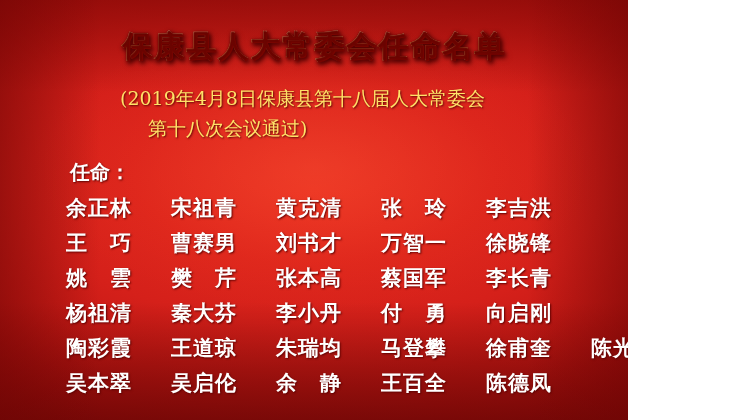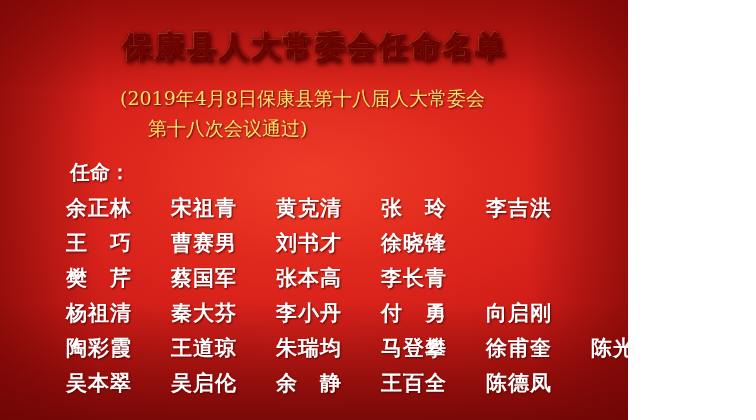--- a/index.html
+++ b/index.html
@@ -133,27 +133,29 @@
         <div class="name-cell">宋祖青</div>
         <div class="name-cell">黄克清</div>
         <div class="name-cell">张　玲</div>
         <div class="name-cell">李吉洪</div>
       </div>
 
       <div class="name-row">
         <div class="name-cell">王　巧</div>
         <div class="name-cell">曹赛男</div>
         <div class="name-cell">刘书才</div>
+        <div class="name-cell">万智一</div>
         <div class="name-cell">徐晓锋</div>
       </div>
 
       <div class="name-row">
+        <div class="name-cell">姚　雲</div>
         <div class="name-cell">樊　芹</div>
+        <div class="name-cell">张本高</div>
         <div class="name-cell">蔡国军</div>
-        <div class="name-cell">张本高</div>
         <div class="name-cell">李长青</div>
       </div>
 
       <div class="name-row">
         <div class="name-cell">杨祖清</div>
         <div class="name-cell">秦大芬</div>
         <div class="name-cell">李小丹</div>
         <div class="name-cell">付　勇</div>
         <div class="name-cell">向启刚</div>
       </div>

